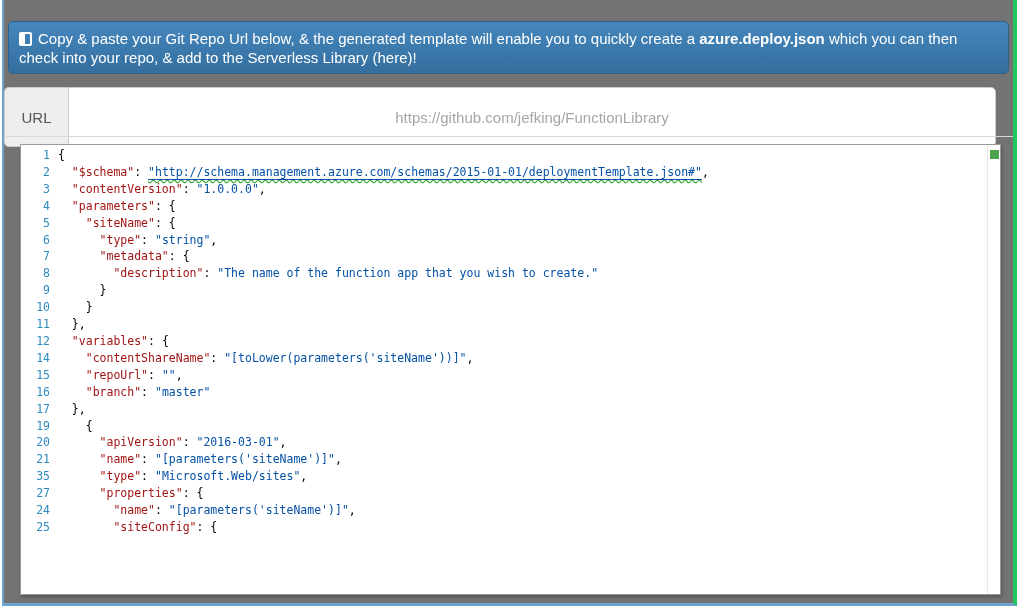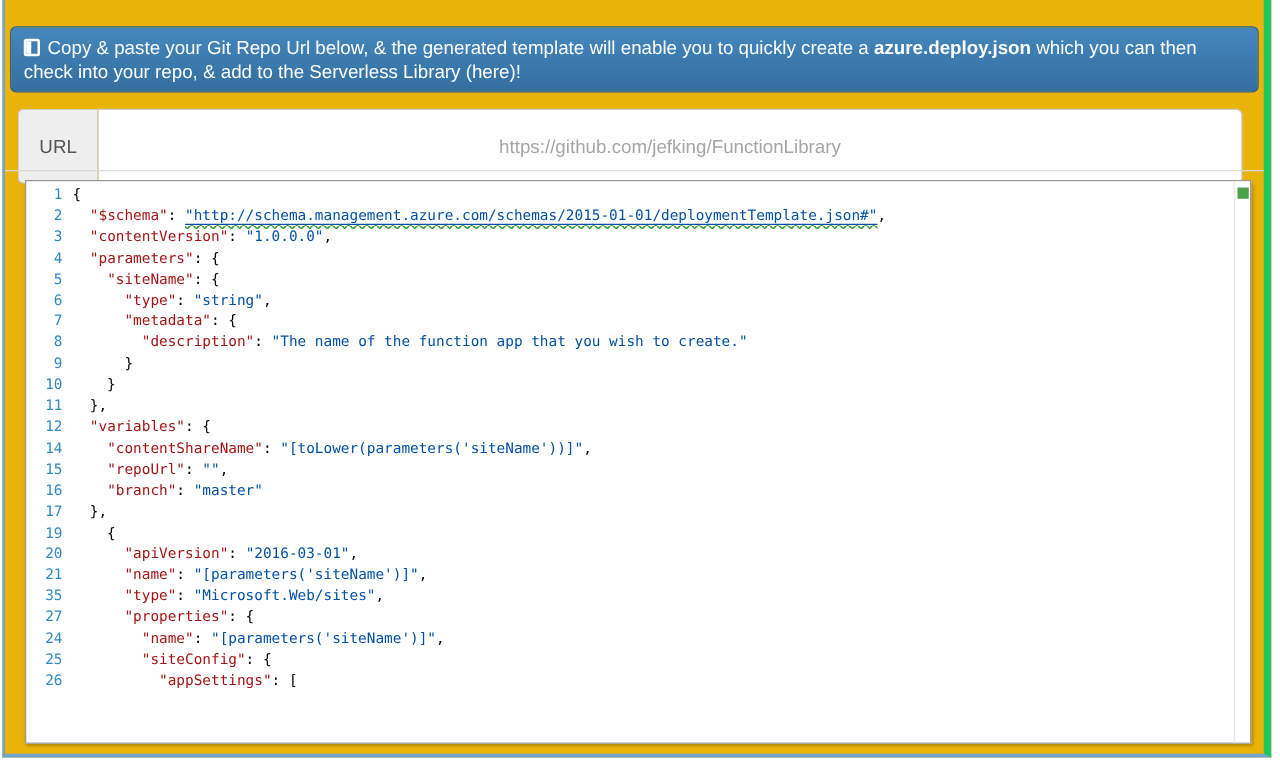--- a/index.html
+++ b/index.html
@@ -3,42 +3,42 @@
 <meta charset="utf-8">
 <style>
   * { margin:0; padding:0; box-sizing:border-box; }
   html,body { background:#fff; }
   body {
     width:1024px; height:613px; position:relative; overflow:hidden;
     font-family:"Liberation Sans", sans-serif;
   }
   .frame {
     position:absolute; left:2px; right:7px; top:0; bottom:7px;
-    border-left:2px solid #6ea3d0; border-right:6px solid #22c55e; border-bottom:3px solid #6ea3d0;
-    background:#eab308;
+    border-left:2px solid #6ea3d0; border-right:4px solid #22c55e; border-bottom:3px solid #6ea3d0;
+    background:#737373;
   }
   
   .banner {
     position:absolute; left:4px; right:4px; top:21px;
     background:linear-gradient(#4587bd,#346e9f);
     border:1px solid #2d618c; border-radius:5px;
     color:#fff; font-size:15px; line-height:19px;
     padding:7px 10px 6px 10px;
   }
   .copy-icon {
     display:inline-block; width:13px; height:14px; position:relative;
     border:2px solid #fff; border-radius:2px; vertical-align:-2px; margin-right:6px;
   }
   .copy-icon::before {
     content:""; position:absolute; left:0; top:0; bottom:0; width:4px; background:#fff;
   }
   .banner b { font-weight:bold; }
   
   .url-row {
-    position:absolute; left:10px; right:17px; top:87px; height:60px;
+    position:absolute; left:0; right:17px; top:87px; height:60px;
     display:flex;
   }
   .url-addon {
     background:#eeeeee; border:1px solid #ccc; border-right:0;
     border-radius:5px 0 0 5px; color:#555; font-size:15px;
     width:64px; display:flex; align-items:center; justify-content:center;
   }
   .url-input {
     flex:1; border:1px solid #ccc; border-radius:0 5px 5px 0;
     font-size:15px; color:#555; padding:0 16px; outline:none;
@@ -111,20 +111,19 @@
         <div class="code-line"><span class="ln">15</span><span class="code"><span class="tok-p">    </span><span class="tok-k">"repoUrl"</span><span class="tok-p">: </span><span class="tok-v">""</span><span class="tok-p">,</span></span></div>
         <div class="code-line"><span class="ln">16</span><span class="code"><span class="tok-p">    </span><span class="tok-k">"branch"</span><span class="tok-p">: </span><span class="tok-v">"master"</span></span></div>
         <div class="code-line"><span class="ln">17</span><span class="code"><span class="tok-p">  },</span></span></div>
         <div class="code-line"><span class="ln">19</span><span class="code"><span class="tok-p">    {</span></span></div>
         <div class="code-line"><span class="ln">20</span><span class="code"><span class="tok-p">      </span><span class="tok-k">"apiVersion"</span><span class="tok-p">: </span><span class="tok-v">"2016-03-01"</span><span class="tok-p">,</span></span></div>
         <div class="code-line"><span class="ln">21</span><span class="code"><span class="tok-p">      </span><span class="tok-k">"name"</span><span class="tok-p">: </span><span class="tok-v">"[parameters('siteName')]"</span><span class="tok-p">,</span></span></div>
         <div class="code-line"><span class="ln">35</span><span class="code"><span class="tok-p">      </span><span class="tok-k">"type"</span><span class="tok-p">: </span><span class="tok-v">"Microsoft.Web/sites"</span><span class="tok-p">,</span></span></div>
         <div class="code-line"><span class="ln">27</span><span class="code"><span class="tok-p">      </span><span class="tok-k">"properties"</span><span class="tok-p">: {</span></span></div>
         <div class="code-line"><span class="ln">24</span><span class="code"><span class="tok-p">        </span><span class="tok-k">"name"</span><span class="tok-p">: </span><span class="tok-v">"[parameters('siteName')]"</span><span class="tok-p">,</span></span></div>
         <div class="code-line"><span class="ln">25</span><span class="code"><span class="tok-p">        </span><span class="tok-k">"siteConfig"</span><span class="tok-p">: {</span></span></div>
-        <div class="code-line"><span class="ln">26</span><span class="code"><span class="tok-p">          </span><span class="tok-k">"appSettings"</span><span class="tok-p">: [</span></span></div>
       </div>
     <div class="ruler">
       <div class="marker"></div>
     </div>
   </div>
 
 </div>
 
 </body></html>

